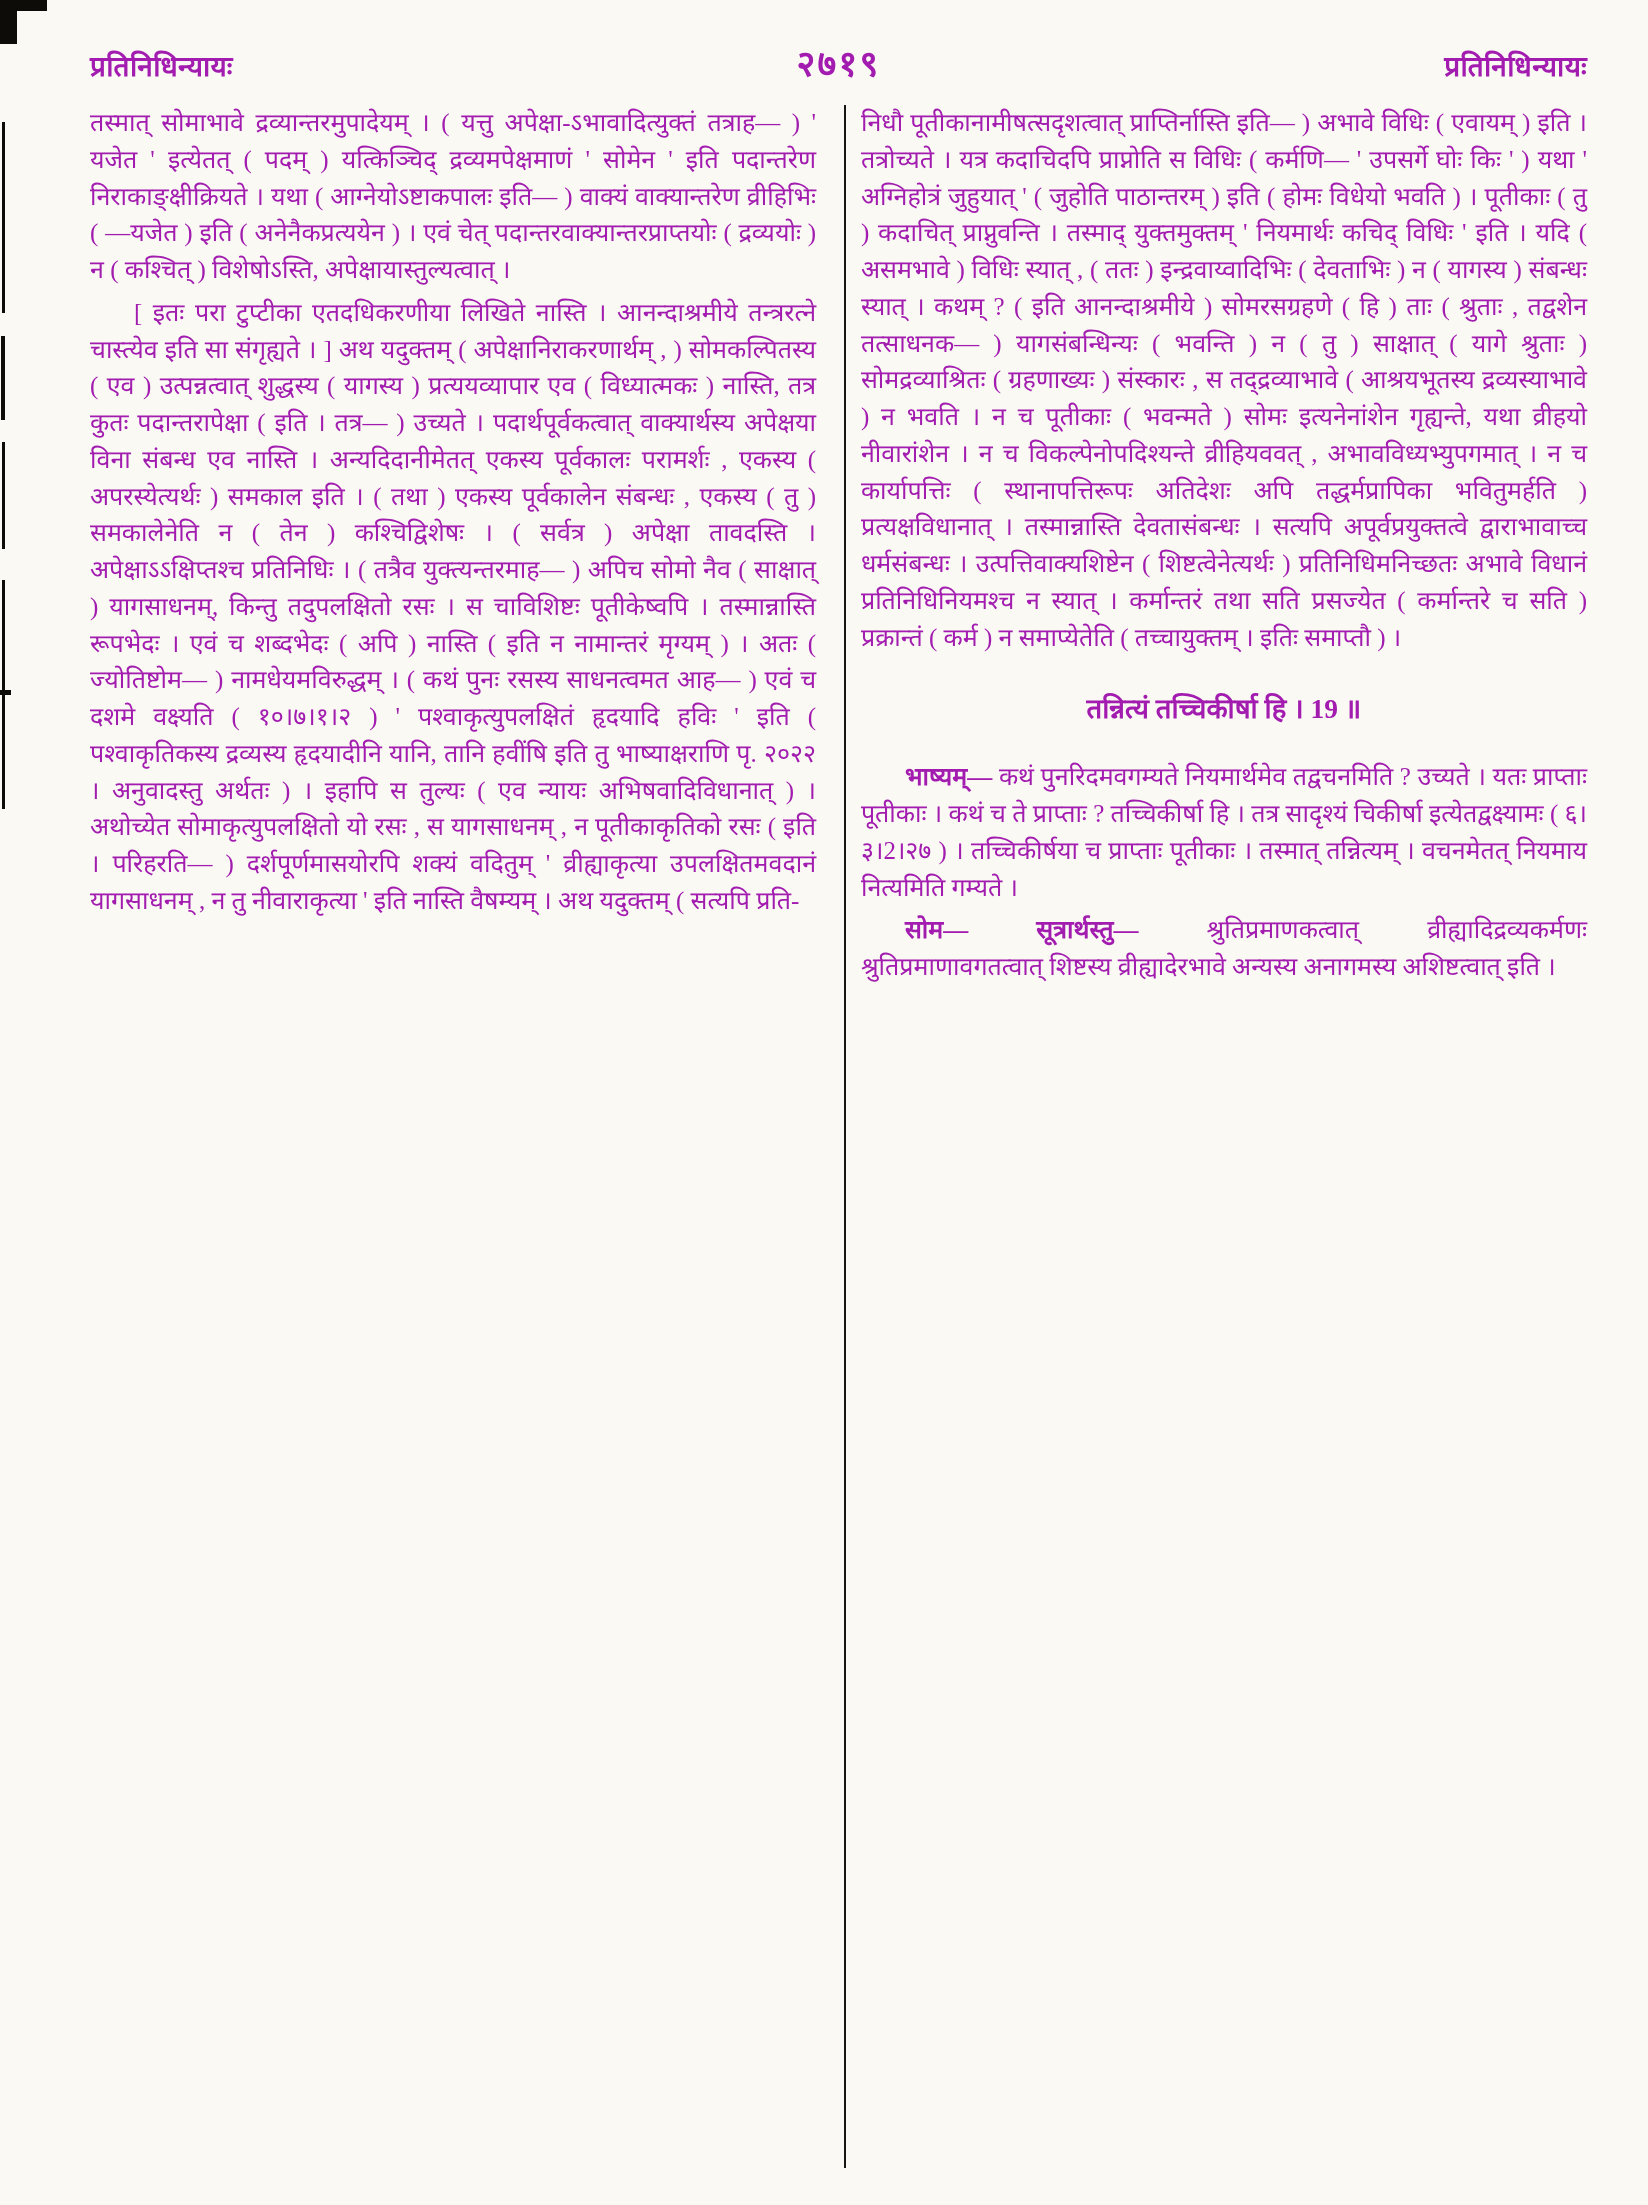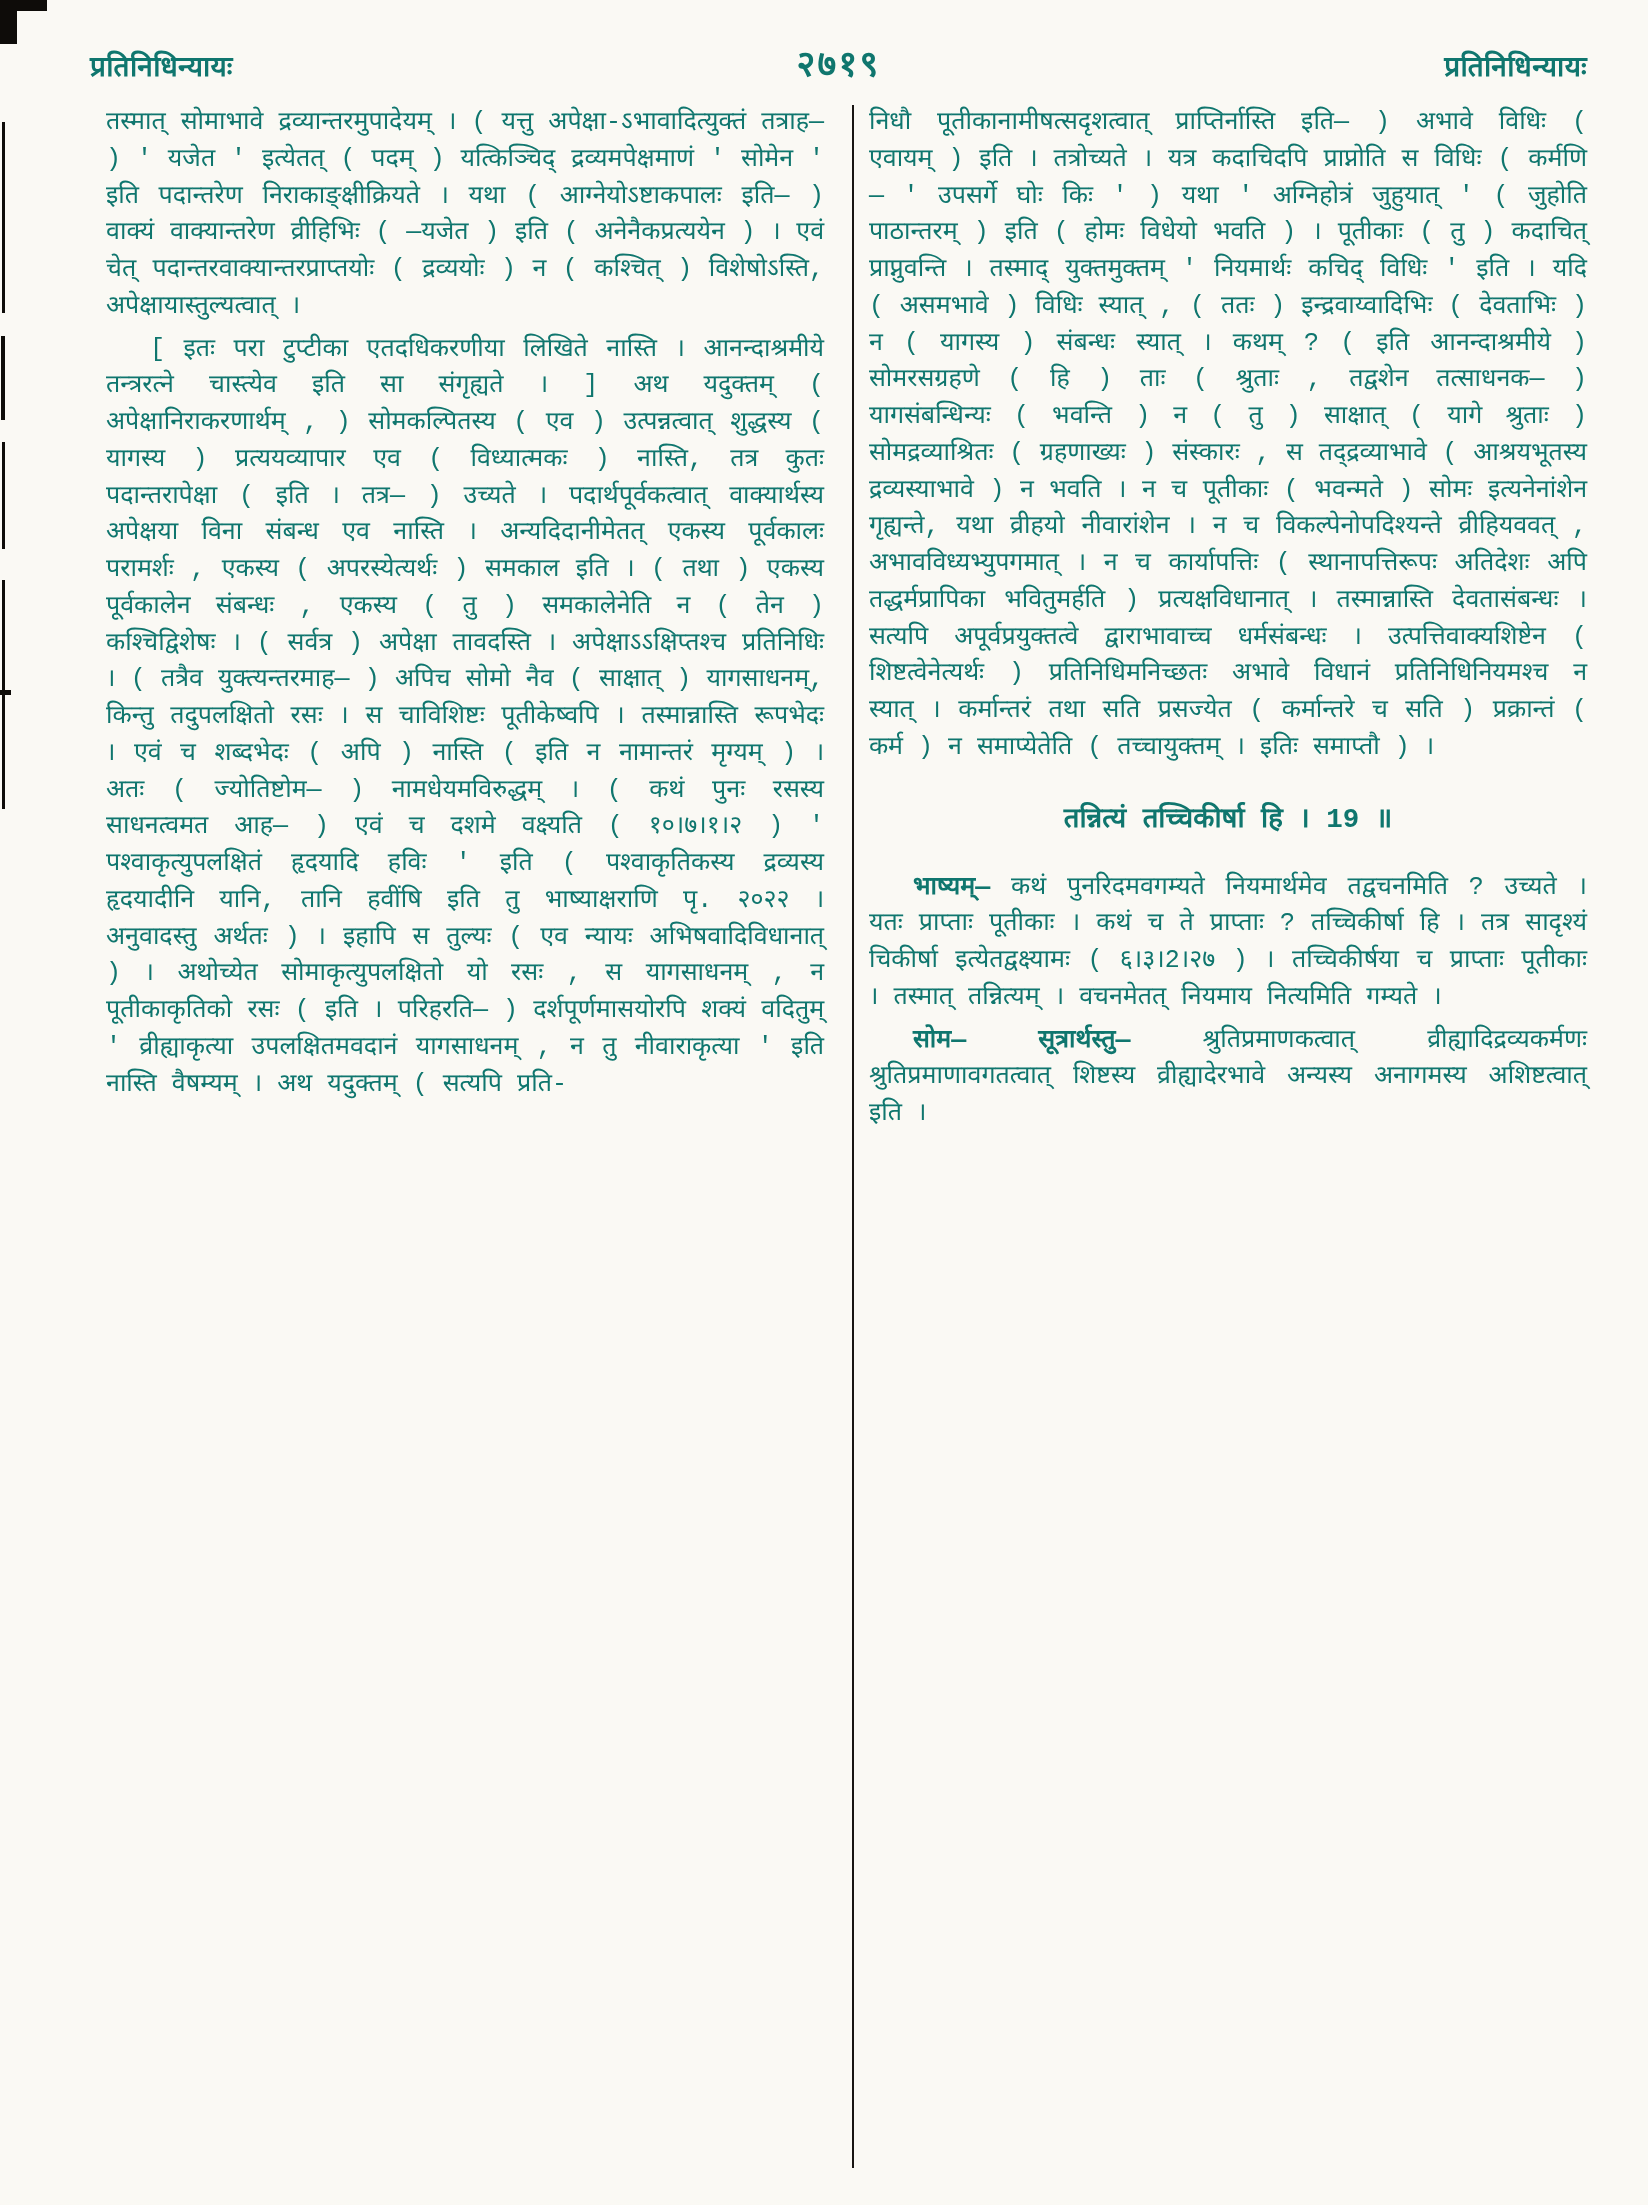--- a/index.html
+++ b/index.html
@@ -6,22 +6,22 @@
     margin: 0;
     padding: 0;
     background: #d8d6d0;
   }
   .page {
     position: relative;
     width: 1648px;
     height: 2205px;
     margin: 0 auto;
     background: #faf9f4;
-    color: #0f766e;
-    font-family: Liberation Mono, monospace;
+    color: #a21caf;
+    font-family: Liberation Serif, serif;
     overflow: hidden;
   }
   
   .artifact {
     position: absolute;
     background: #0e0c09;
   }
   .art-corner-v { left: 0; top: 0; width: 17px; height: 44px; }
   .art-corner-h { left: 0; top: 0; width: 47px; height: 10.7px; }
   .art-edge-1 { left: 1.5px; top: 122px; width: 3.8px; height: 191px; }
@@ -50,21 +50,20 @@
     letter-spacing: 2.3px;
   }
   
   .text-block {
     position: absolute;
     top: 105px;
     left: 90px;
     right: 61px;
     bottom: 37px;
     display: flex;
-    margin-left: 16px;
   }
   .col {
     flex: 1 1 0;
     min-width: 0;
   }
   .col.left  { padding-right: 27.5px; }
   .col.right { padding-left: 15px; }
   .divider {
     width: 2.3px;
     background: #181512;

